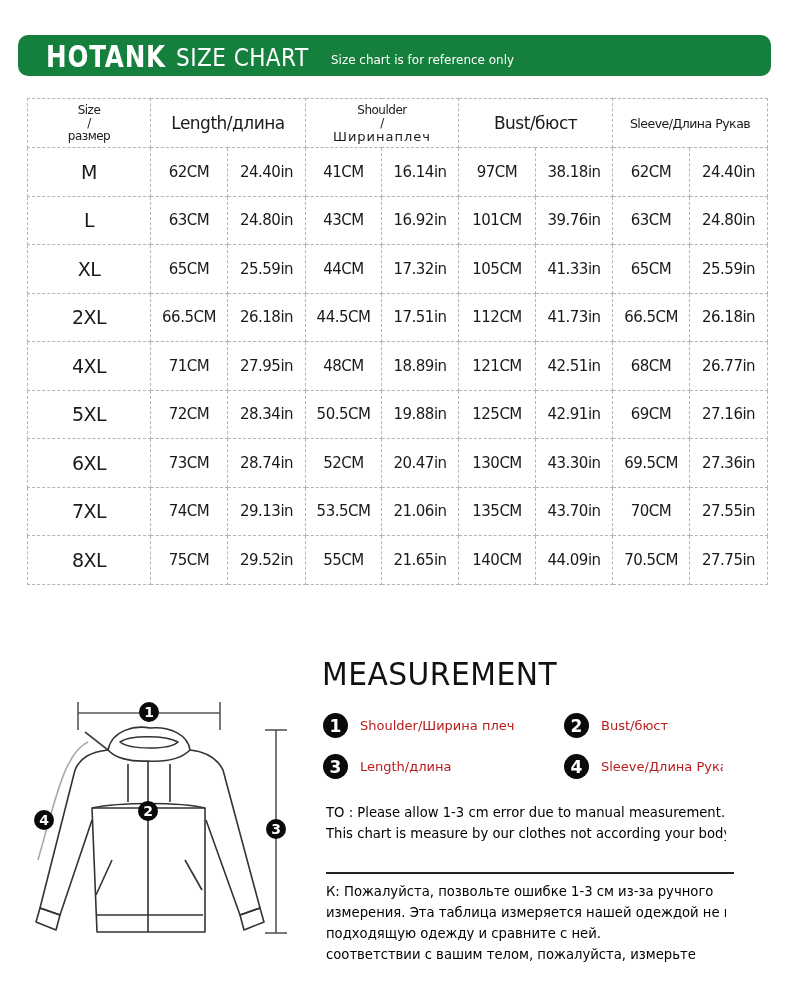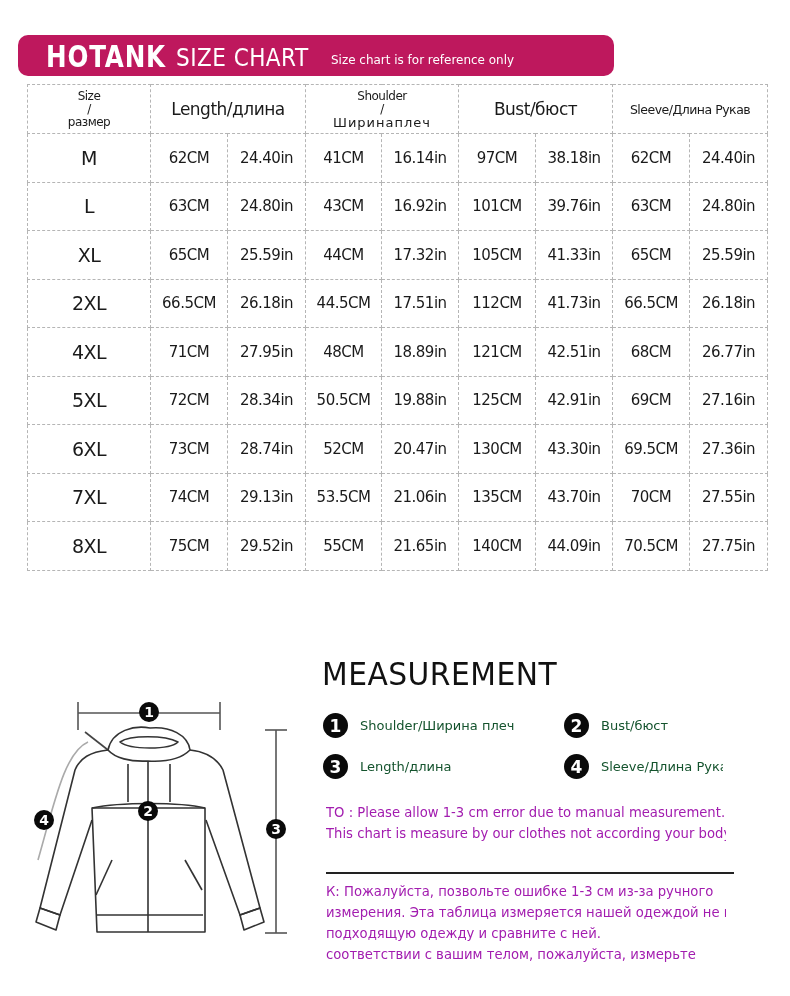--- a/index.html
+++ b/index.html
@@ -1,52 +1,52 @@
 <!DOCTYPE html>
 <html><head>
 <meta charset="utf-8">
 <style>
   html, body { margin:0; padding:0; background:#ffffff; }
   body { width:790px; height:996px; position:relative; overflow:hidden;
          font-family:"Liberation Sans", "DejaVu Sans", sans-serif; color:#1a1a1a; }
 
-  .banner { position:absolute; left:18px; top:35px; width:596px; height:41px;
-            background:#be185d; border-radius:10px; }
+  .banner { position:absolute; left:18px; top:35px; width:753px; height:41px;
+            background:#15803d; border-radius:10px; }
   .banner .brand { position:absolute; left:28px; top:4px; font-family:"DejaVu Sans", sans-serif;
             font-weight:bold; font-size:30px; color:#ffffff; letter-spacing:1px;
             transform:scaleX(0.82); transform-origin:left center; }
   .banner .title { position:absolute; left:158px; top:9px; font-size:24px; color:#ffffff;
             font-family:"DejaVu Sans", sans-serif; font-weight:normal; letter-spacing:0.5px;
             transform:scaleX(0.9); transform-origin:left center;}
   .banner .sub { position:absolute; left:313px; top:17px; font-size:13px; color:#ffffff;
             font-family:"DejaVu Sans", sans-serif; transform:scaleX(0.92); transform-origin:left center;}
 
-  table.size-table { position:absolute; left:27px; top:84px; border-collapse:collapse;
+  table.size-table { position:absolute; left:27px; top:98px; border-collapse:collapse;
             table-layout:fixed; width:740px; }
   table.size-table td { border:1px dashed #b5b5b5; text-align:center; vertical-align:middle;
             font-family:"DejaVu Sans", sans-serif; font-size:15px; color:#1a1a1a; padding:0;
             letter-spacing:-0.5px; }
   table.size-table tr.head td { height:48px; }
   table.size-table tr.row td { height:47.5px; }
   td.size-cell { font-size:19px !important; }
   .h-small { font-size:12px; line-height:13px; display:block; }
   .h-big { font-size:17px; }
   .h-sleeve { font-size:12.5px; }
 
   .m-title { position:absolute; left:322px; top:655px; font-size:32px; font-family:"DejaVu Sans", sans-serif;
              letter-spacing:0.5px; color:#111; transform:scaleX(0.93); transform-origin:left center;}
   .legend-item { position:absolute; display:flex; align-items:center; }
   .num-badge { width:25px; height:25px; border-radius:50%; background:#0a0a0a; color:#fff;
                font-weight:bold; font-size:17px; display:flex; align-items:center; justify-content:center;
                font-family:"DejaVu Sans", sans-serif; }
-  .legend-label { margin-left:12px; font-size:13px; font-family:"DejaVu Sans", sans-serif; color:#14532d;
+  .legend-label { margin-left:12px; font-size:13px; font-family:"DejaVu Sans", sans-serif; color:#b91c1c;
                white-space:nowrap; overflow:hidden; }
 
   .note { position:absolute; left:326px; width:400px; font-size:13.2px; line-height:21px;
-          font-family:"DejaVu Sans", sans-serif; color:#a21caf; white-space:nowrap; overflow:hidden; }
+          font-family:"DejaVu Sans", sans-serif; color:#000000; white-space:nowrap; overflow:hidden; }
   .divider { position:absolute; left:326px; top:872px; width:408px; height:1.5px; background:#222; }
 
   .diagram { position:absolute; left:20px; top:690px; width:290px; height:280px; }
   .badge-sm { position:absolute; width:20px; height:20px; border-radius:50%; background:#0a0a0a;
               color:#fff; font-weight:bold; font-size:14px; display:flex; align-items:center;
               justify-content:center; font-family:"DejaVu Sans", sans-serif; }
 </style>
 </head>
 <body>
 

